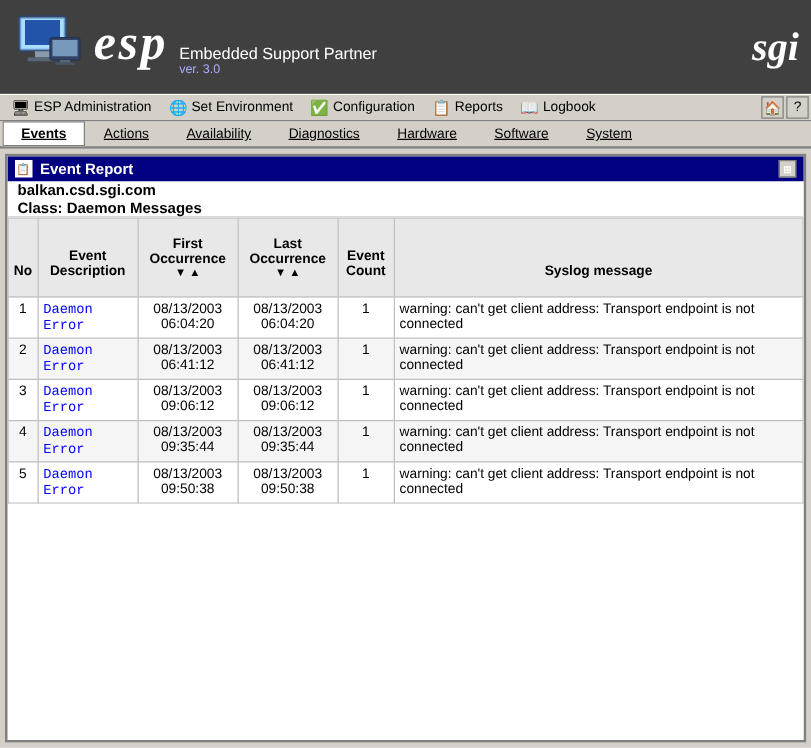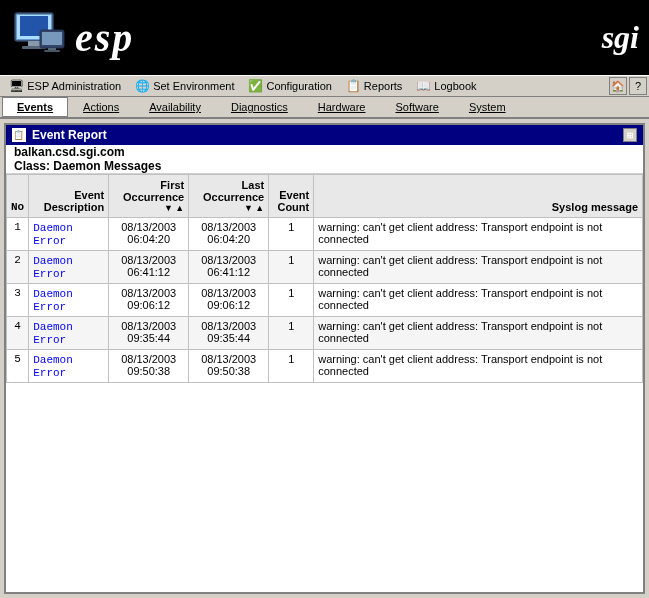--- a/index.html
+++ b/index.html
@@ -1,20 +1,20 @@
 <!DOCTYPE html>
 <html><head>
   <meta charset="utf-8">
   <style>
     * { margin: 0; padding: 0; box-sizing: border-box; }
     body { font-family: Arial, sans-serif; font-size: 12px; background: #c0c0c0; width: 649px; height: 598px; overflow: hidden; }
 
     
     .header {
-      background: #000000;
+      background: #404040;
       height: 75px;
       display: flex;
       align-items: center;
       padding: 0 10px;
       position: relative;
       justify-content: space-between;
     }
     .header-logo-area {
       display: flex;
       align-items: center;
@@ -182,34 +182,34 @@
 
     
     .report-table {
       width: 100%;
       border-collapse: collapse;
       font-size: 11px;
     }
     .report-table th {
       background: #e8e8e8;
       border: 1px solid #c0c0c0;
-      padding: 4px 4px;
-      text-align: right;
+      padding: 14px 4px;
+      text-align: center;
       font-weight: bold;
       vertical-align: bottom;
     }
     .report-table td {
       border: 1px solid #c0c0c0;
       padding: 3px 4px;
       vertical-align: top;
     }
     .report-table tr:nth-child(even) td {
       background: #f5f5f5;
     }
-    .col-no { width: 22px; text-align: center; font-family: Liberation Mono, monospace; }
+    .col-no { width: 22px; text-align: center; }
     .col-desc { width: 80px; }
     .col-first { width: 80px; text-align: center; }
     .col-last { width: 80px; text-align: center; }
     .col-count { width: 45px; text-align: center; }
     .col-syslog { }
     .sort-arrows { font-size: 9px; display: block; }
     .event-link { color: blue; text-decoration: none; font-family: Liberation Mono, monospace; }
     .date-val { text-align: center; display: block; }
     .no-val { text-align: center; }
     .count-val { text-align: center; }
@@ -231,20 +231,24 @@
       <rect x="12" y="36" width="24" height="3" rx="1" fill="#556677"></rect>
 
       <rect x="30" y="20" width="24" height="18" rx="2" fill="#334466" stroke="#223355" stroke-width="1"></rect>
       <rect x="32" y="22" width="20" height="13" fill="#7799bb"></rect>
       <rect x="38" y="38" width="8" height="3" fill="#556677"></rect>
       <rect x="34" y="40" width="16" height="2" rx="1" fill="#445566"></rect>
     </svg>
     <div style="display:flex;flex-direction:column;margin-left:5px;">
       <div style="display:flex;align-items:baseline;gap:4px;">
         <span class="esp-text">esp</span>
+        <div class="esp-subtitle">
+          <span class="embedded-text">Embedded Support Partner</span>
+          <span class="ver-text">ver. 3.0</span>
+        </div>
       </div>
     </div>
   </div>
   <span class="sgi-logo">sgi</span>
 </div>
 
 <div class="top-nav">
   <div class="nav-item">
     <span style="margin-right:3px;font-size:12px;">🖥</span>
     <span>ESP Administration</span>

